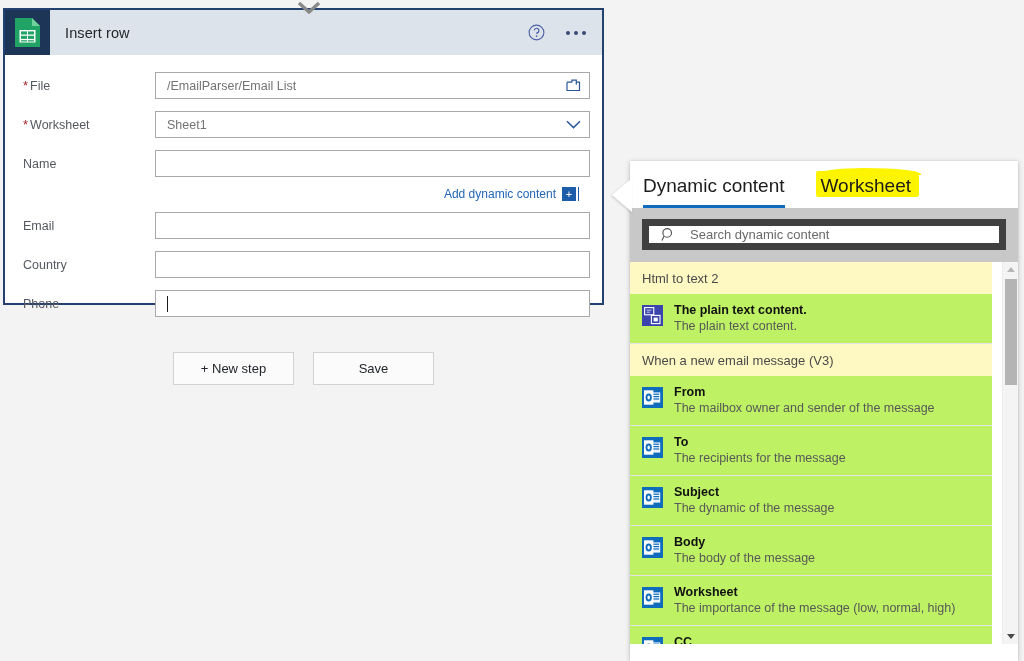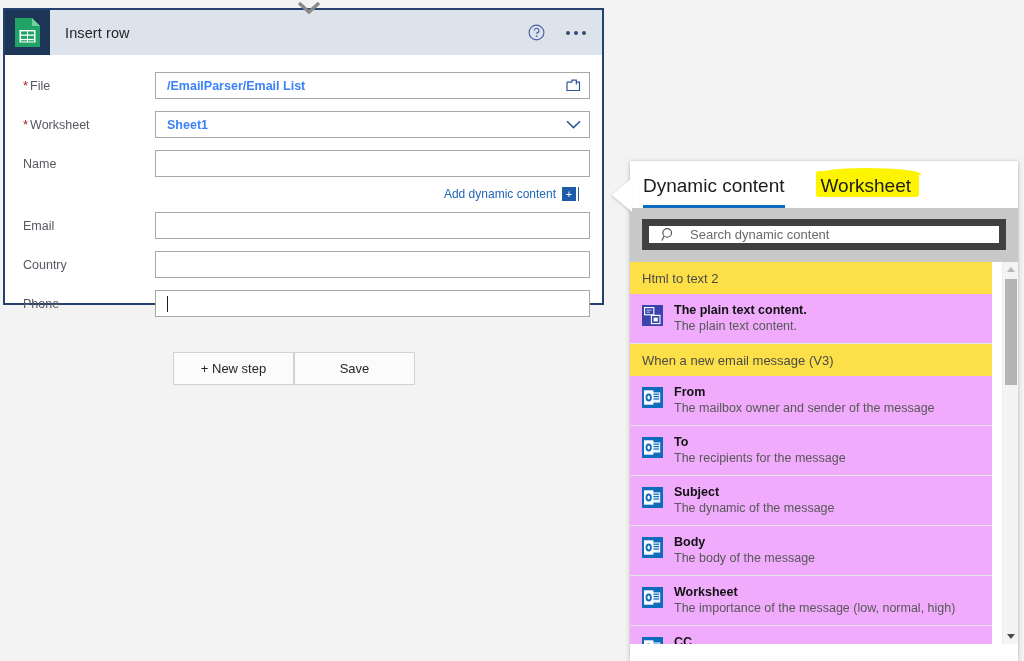--- a/index.html
+++ b/index.html
@@ -86,25 +86,24 @@
     position: relative;
     width: 435px;
     height: 27px;
     border: 1px solid #a8a8a8;
     background: #ffffff;
     display: flex;
     align-items: center;
   }
   .field-value {
     font-size: 12.5px;
-    color: #3b82f6;
+    color: #737373;
     padding-left: 11px;
     white-space: nowrap;
     overflow: hidden;
-    font-weight: bold;
   }
   .field-trailing {
     position: absolute; right: 8px; top: 0; bottom: 0;
     display: flex; align-items: center;
     color: #2b579a;
   }
   .folder-icon { width: 15px; height: 13px; display: block; }
   .chev-icon { width: 15px; height: 9px; display: block; }
   .caret {
     position: absolute;
@@ -140,20 +139,21 @@
     content: "";
     position: absolute; right: -3px; top: 0;
     width: 1px; height: 14px; background: #1c5ca8;
   }
 
   
   .btn-strip {
     position: absolute;
     left: 173px; top: 352px;
     display: flex;
+    gap: 19px;
     z-index: 3;
   }
   .flat-btn {
     width: 121px; height: 33px;
     border: 1px solid #d2d2d2;
     background: #fbfbfb;
     font-family: "Liberation Sans", sans-serif;
     font-size: 13px;
     color: #22262b;
     display: flex; align-items: center; justify-content: center;
@@ -247,31 +247,31 @@
   .dc-list {
     position: relative;
     height: 382px;
     overflow: hidden;
     background: #ffffff;
   }
   .dc-list-inner { width: 362px; }
 
   .grp-head {
     height: 32px;
-    background: #fde047;
+    background: #fef9c3;
     display: flex; align-items: center;
     padding-left: 12px;
     font-size: 13px;
     color: #4a4a4a;
   }
   .dc-item {
     display: flex;
     align-items: flex-start;
     padding: 8px 10px 8px 12px;
-    background: #f0abfc;
+    background: #bef264;
     border-bottom: 1px solid #e4e4e4;
     cursor: pointer;
   }
   .dc-item:last-child { border-bottom: none; }
   .dc-item-icon {
     width: 21px; height: 21px;
     flex: 0 0 21px;
     margin-top: 3px;
     margin-right: 11px;
   }

